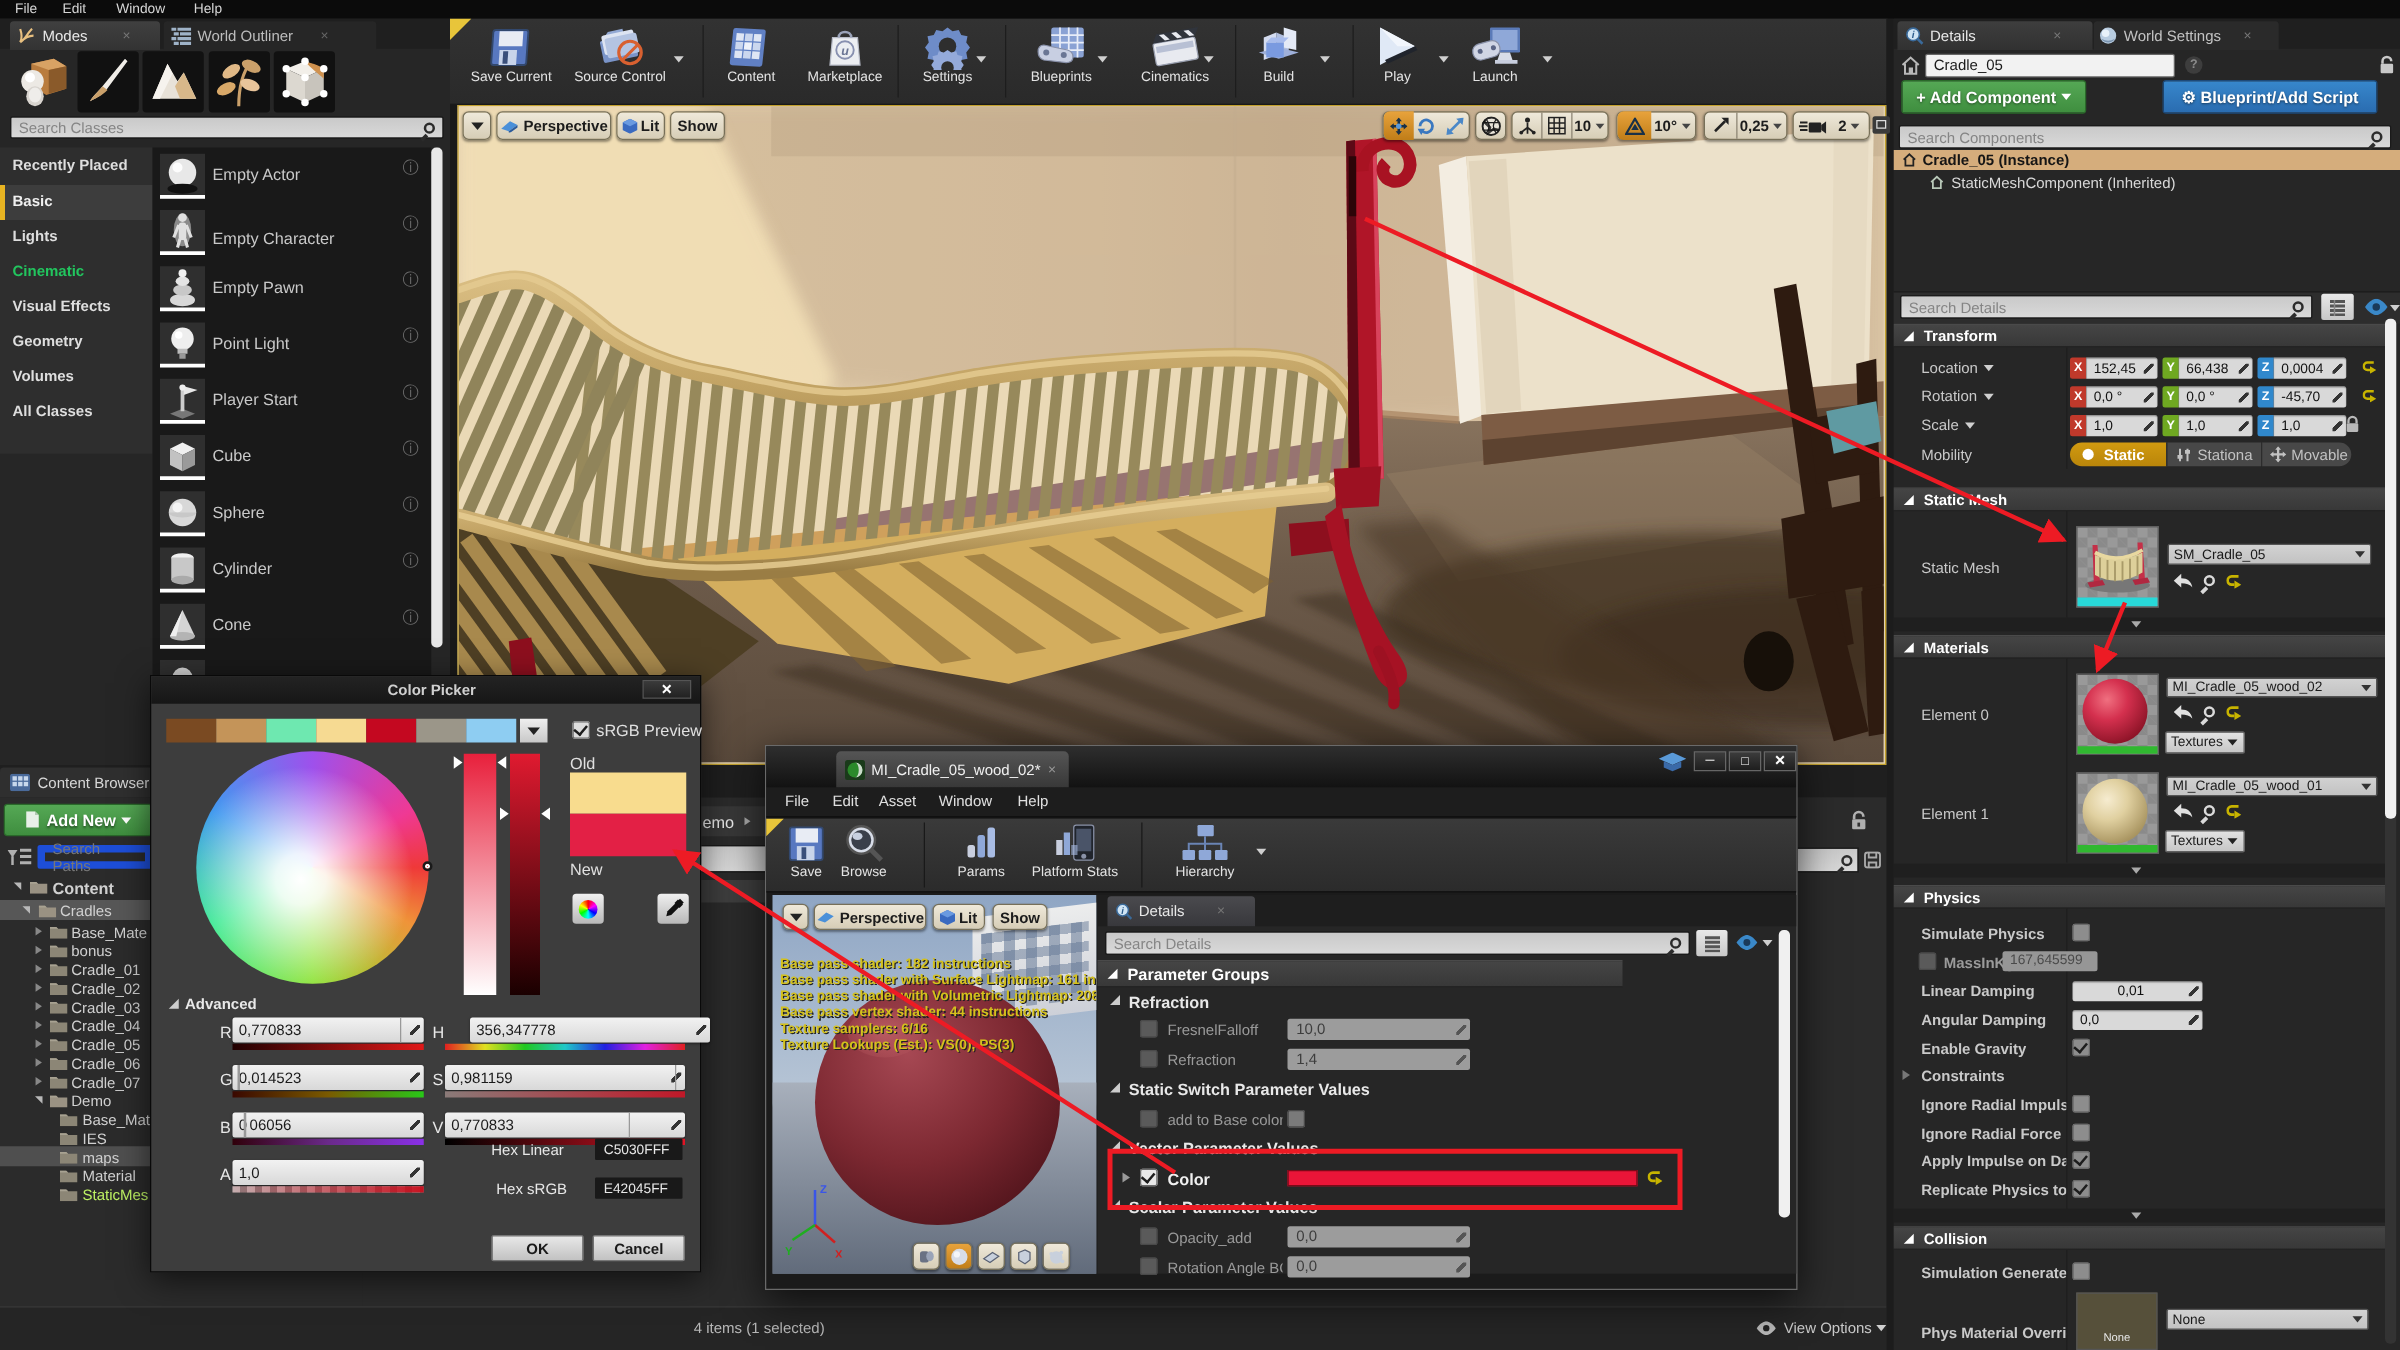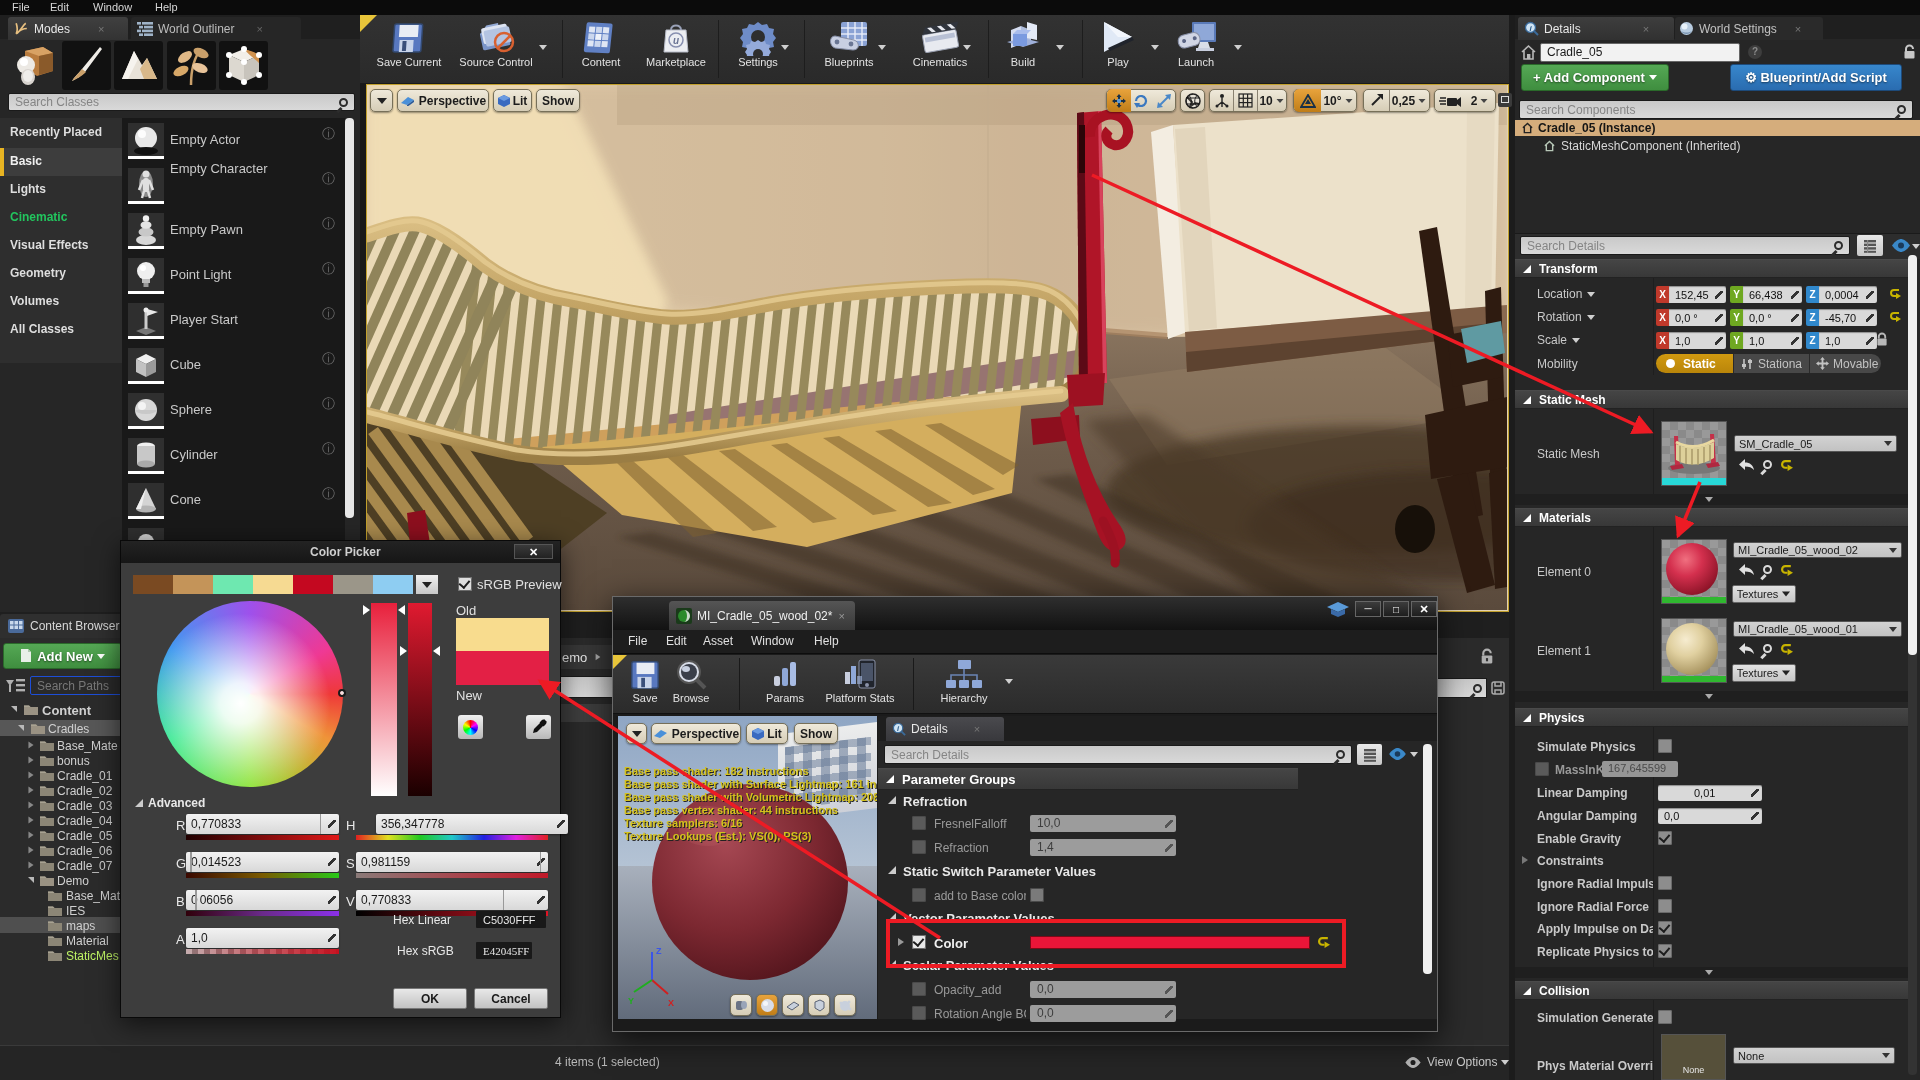--- a/index.html
+++ b/index.html
@@ -552,21 +552,21 @@
         <circle cx="14" cy="11" r="4" fill="#fdfdfd"></circle>
         <ellipse cx="18" cy="28" rx="12" ry="4" fill="#111"></ellipse>
       </svg></div>
  <div class="abs lbl" style="left:48px;top:14px;font-size:13px;">Empty Actor</div>
  <div class="abs" style="left:6px;top:50px;width:36px;height:36px;background:#2f2f2f;border-bottom:3px solid #fff;"><svg width="36" height="33">
         <ellipse cx="18" cy="16" rx="7" ry="13" fill="#8a8a8a"></ellipse>
         <circle cx="18" cy="6" r="3.5" fill="#e0e0e0"></circle>
         <rect x="15" y="10" width="6" height="14" rx="2.5" fill="#e0e0e0"></rect>
         <path d="M15 12 L11 22 M21 12 L25 22 M16 23 L14 30 M20 23 L22 30" stroke="#e0e0e0" stroke-width="2.5"></path>
       </svg></div>
- <div class="abs lbl" style="left:48px;top:43px;font-size:13px;">Empty Character</div>
+ <div class="abs lbl" style="left:48px;top:65px;font-size:13px;">Empty Character</div>
  <div class="abs" style="left:6px;top:95px;width:36px;height:36px;background:#2f2f2f;border-bottom:3px solid #fff;"><svg width="36" height="33">
         <ellipse cx="18" cy="27" rx="10" ry="5" fill="#d8d8d8"></ellipse>
         <ellipse cx="18" cy="19" rx="7.5" ry="4.5" fill="#c8c8c8"></ellipse>
         <ellipse cx="18" cy="12" rx="5.5" ry="3.8" fill="#e4e4e4"></ellipse>
         <circle cx="18" cy="5.5" r="3.2" fill="#f0f0f0"></circle>
       </svg></div>
  <div class="abs lbl" style="left:48px;top:104px;font-size:13px;">Empty Pawn</div>
  <div class="abs" style="left:6px;top:140px;width:36px;height:36px;background:#2f2f2f;border-bottom:3px solid #fff;"><svg width="36" height="33">
         <circle cx="18" cy="13" r="9" fill="#eee"></circle>
         <circle cx="15" cy="10" r="3" fill="#fff"></circle>
@@ -913,21 +913,21 @@
       </svg>Add New <span class="tri-d" style="border-top-color:#fff;margin-left:4px;"></span></div>
  <svg class="abs" style="left:6px;top:66px" width="20" height="16" viewBox="0 0 20 16">
       <g fill="#b0b0b0">
         <polygon points="0,2 8,2 4,8"></polygon>
         <rect x="3" y="7" width="2" height="7"></rect>
         <rect x="10" y="1" width="9" height="2.4"></rect>
         <rect x="10" y="6" width="9" height="2.4"></rect>
         <rect x="10" y="11" width="9" height="2.4"></rect>
       </g>
     </svg>
- <div class="srch abs" style="left:30px;top:64px;width:92px;height:19px;background:#2a2a2a;border:1px solid #1d4ed8;color:#777;">Search Paths</div>
+ <div class="srch abs" style="left:30px;top:64px;width:92px;height:19px;background:#2a2a2a;border:6px solid #1d4ed8;color:#777;">Search Paths</div>
  <div class="abs" style="left:0;top:88px;width:290px;height:420px;background:#2b2b2b;" id="tree"></div>
  <div class="abs" style="left:0;top:433px;width:1509px;height:35px;background:#252525;border-top:1px solid #3a3a3a;"></div>
  <div class="abs" style="left:555px;top:443px;color:#b8b8b8;font-size:12px;">4 items (1 selected)</div>
  <div class="abs" style="left:1404px;top:443px;color:#c8c8c8;font-size:12px;display:flex;align-items:center;white-space:nowrap;"><svg width="18" height="11" viewBox="0 0 20 13" style="margin-right:5px">
         <path d="M1 6.5 C4 2 8 0 10 0 C12 0 16 2 19 6.5 C16 11 12 13 10 13 C8 13 4 11 1 6.5Z" fill="#b8b8b8"></path>
         <circle cx="10" cy="6.5" r="3" fill="#222"></circle>
       </svg>View Options <span class="tri-d" style="margin-left:4px"></span></div>
 
  <div class="abs" style="left:556px;top:33px;width:62px;height:24px;background:#383838;border-radius:2px;display:flex;align-items:center;color:#e8e8e8;font-size:13px;font-weight:normal;padding-left:6px;">emo&nbsp;&nbsp;<span class="tri-r" style="border-left-color:#aaa;transform:scale(.8)"></span></div>
  <div class="abs" style="left:556px;top:64px;width:62px;height:22px;background:linear-gradient(#cacaca,#dadada);border:1px solid #1a1a1a;"></div>
@@ -1115,21 +1115,21 @@
 <div class="cstrip" style="left:356px;top:835px;width:192px;background:linear-gradient(90deg,#e02020,#e0e020,#20c820,#20c8c8,#2020e0,#e020e0,#e02020);"></div>
 <div class="clab" style="left:346px;top:856px;">S</div>
 <div class="crow" style="left:356px;top:852px;width:192px;">0,981159<span class="fieldcorner"></span><span style="position:absolute;right:7px;top:0;width:1.5px;height:20px;background:#999;"></span></div>
 <div class="cstrip" style="left:356px;top:873px;width:192px;background:linear-gradient(90deg,#8a7a78,#c01828);"></div>
 <div class="clab" style="left:346px;top:894px;">V</div>
 <div class="crow" style="left:356px;top:890px;width:192px;">0,770833<span class="fieldcorner"></span><span style="position:absolute;right:44px;top:0;width:1.5px;height:20px;background:#999;"></span></div>
 <div class="cstrip" style="left:356px;top:911px;width:192px;background:linear-gradient(90deg,#000,#e01425);"></div>
 <div class="clab" style="left:393px;top:913px;font-size:12px;">Hex Linear</div>
 <div class="hexbox" style="left:476px;top:911px;width:70px;">C5030FFF</div>
 <div class="clab" style="left:397px;top:944px;font-size:12px;">Hex sRGB</div>
-<div class="hexbox" style="left:476px;top:942px;width:56px;font-family:Liberation Serif, serif;">E42045FF</div>
+<div class="hexbox" style="left:476px;top:942px;width:70px;">E42045FF</div>
 <div class="btn" style="left:393px;top:988px;width:74px;height:21px;">OK</div>
 <div class="btn" style="left:474px;top:988px;width:74px;height:21px;">Cancel</div>
 
 <div class="abs" style="left:612px;top:596px;width:826px;height:436px;background:#1b1b1b;border:1px solid #6a6a6a;box-shadow:0 8px 30px rgba(0,0,0,.7);">
  <div class="abs" style="left:0;top:0;width:824px;height:33px;background:linear-gradient(#2e2e2e,#121212);"></div>
  <div class="abs" style="left:56px;top:4px;width:186px;height:29px;background:linear-gradient(#555,#383838);border-radius:4px 4px 0 0;display:flex;align-items:center;">
    <svg width="16" height="16" style="margin:0 5px 0 7px">
         <rect width="16" height="16" rx="2" fill="#1a3a1a"></rect>
         <circle cx="8" cy="8" r="6" fill="#2a8a2a"></circle>
         <path d="M8 2 a6 6 0 0 1 0 12 a3 6 0 0 0 0-12" fill="#e8e8e8" opacity=".85"></path>

